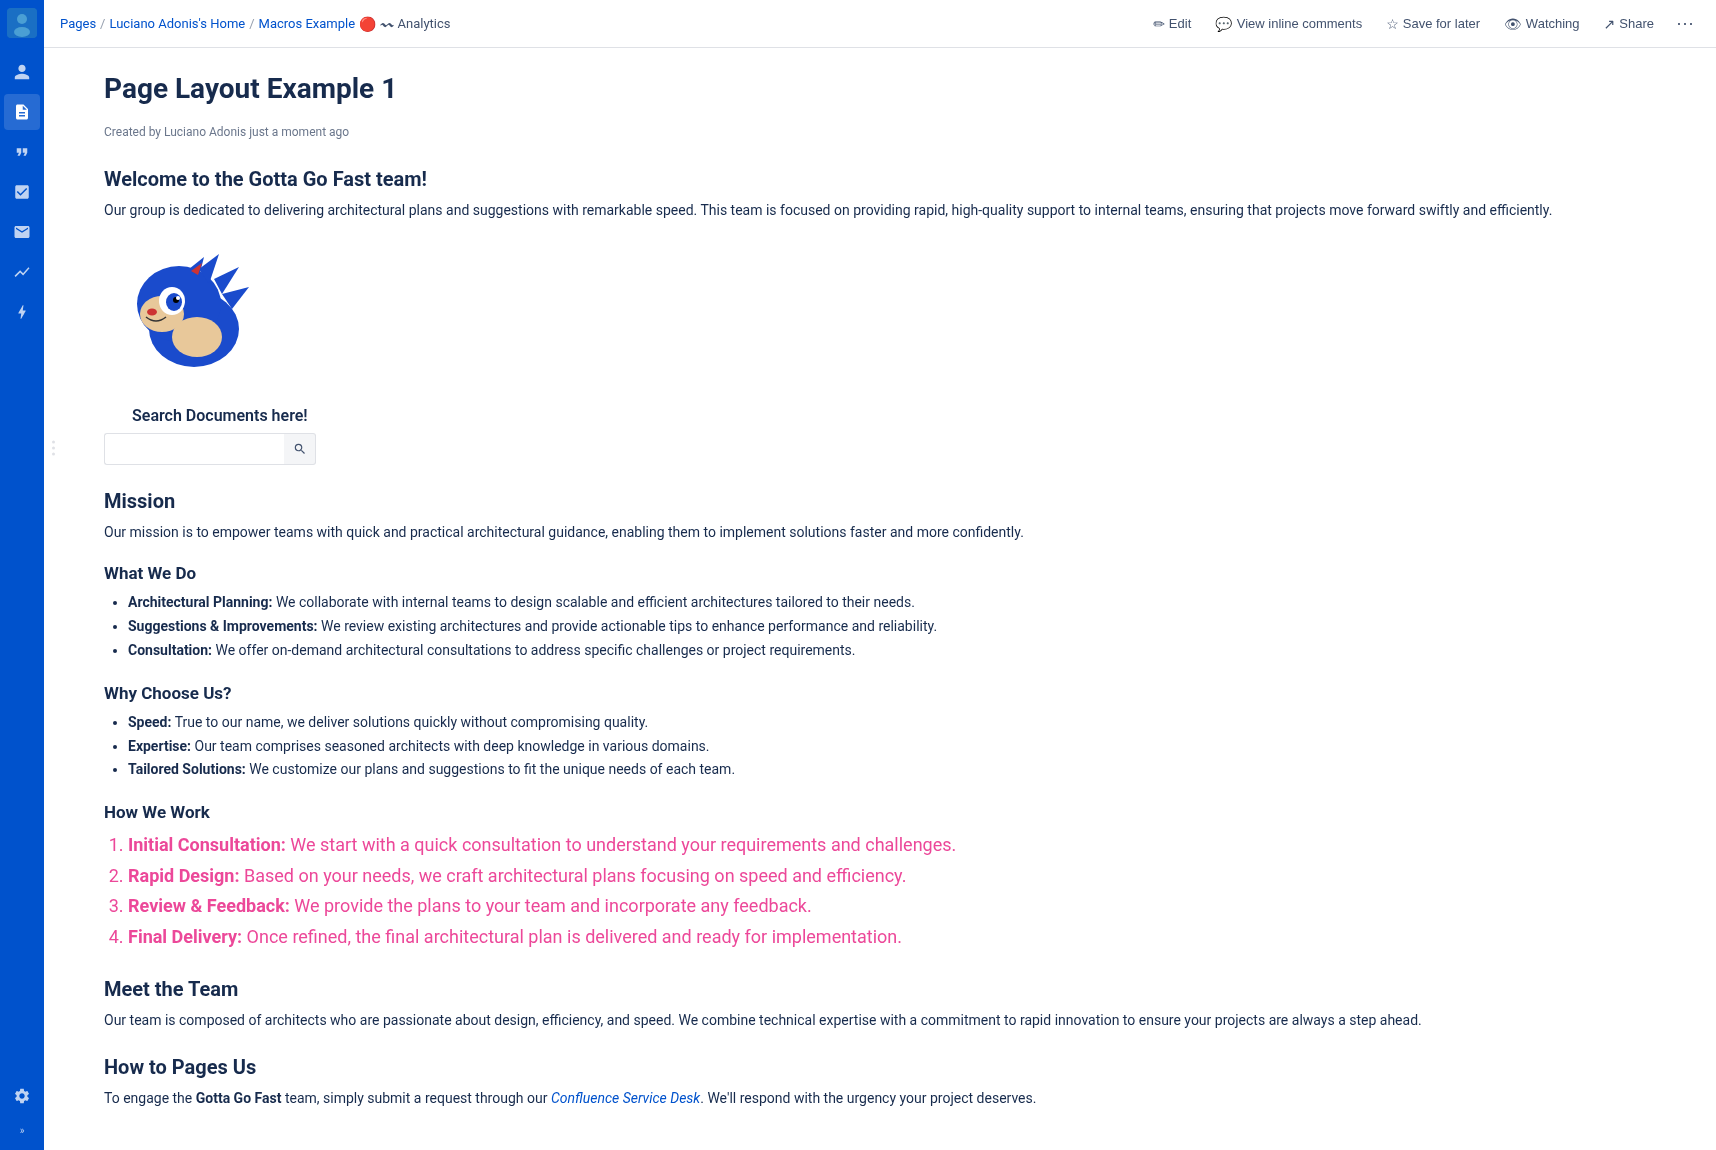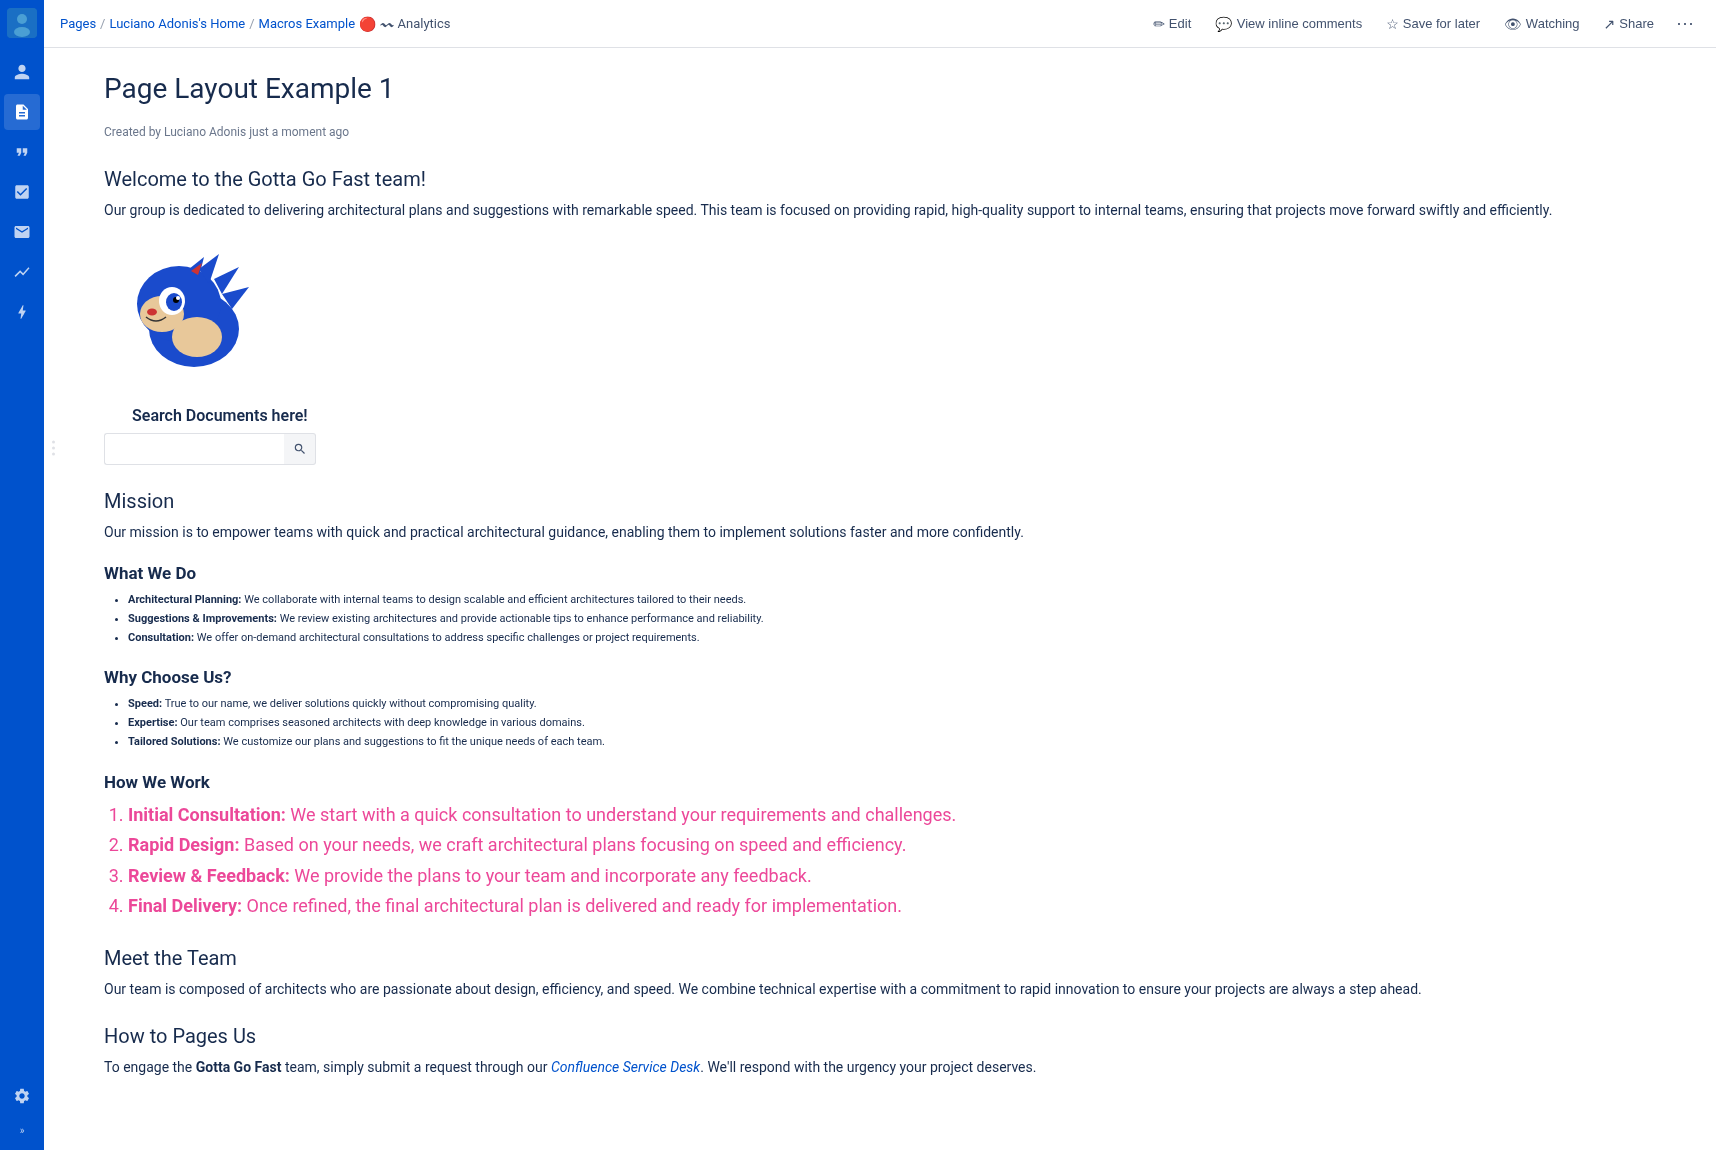--- a/index.html
+++ b/index.html
@@ -139,35 +139,35 @@
     
     #page-content {
       flex: 1;
       overflow-y: auto;
       padding: 24px 40px 60px 60px;
       position: relative;
     }
 
     .page-title {
       font-size: 28px;
-      font-weight: 400;
+      font-weight: 700;
       color: #172B4D;
       margin-bottom: 4px;
       line-height: 1.2;
     }
     .page-meta {
       font-size: 12px;
       color: #6B778C;
       margin-bottom: 28px;
       margin-top: 19px;
     }
 
     .section-title-h2 {
       font-size: 20px;
-      font-weight: 400;
+      font-weight: 700;
       color: #172B4D;
       margin-bottom: 8px;
       margin-top: 24px;
     }
     .section-title-h3 {
       font-size: 17px;
       font-weight: 700;
       color: #172B4D;
       margin-bottom: 8px;
       margin-top: 20px;
@@ -224,21 +224,21 @@
       justify-content: center;
       color: #42526E;
     }
 
     
     .content-ul {
       padding-left: 24px;
       margin-bottom: 12px;
     }
     .content-ul li {
-      font-size: 11px;
+      font-size: 14px;
       color: #172B4D;
       line-height: 1.7;
     }
     .content-ul li strong { font-weight: 700; }
 
     .content-ol {
       padding-left: 24px;
       margin-bottom: 12px;
     }
     .content-ol li {

